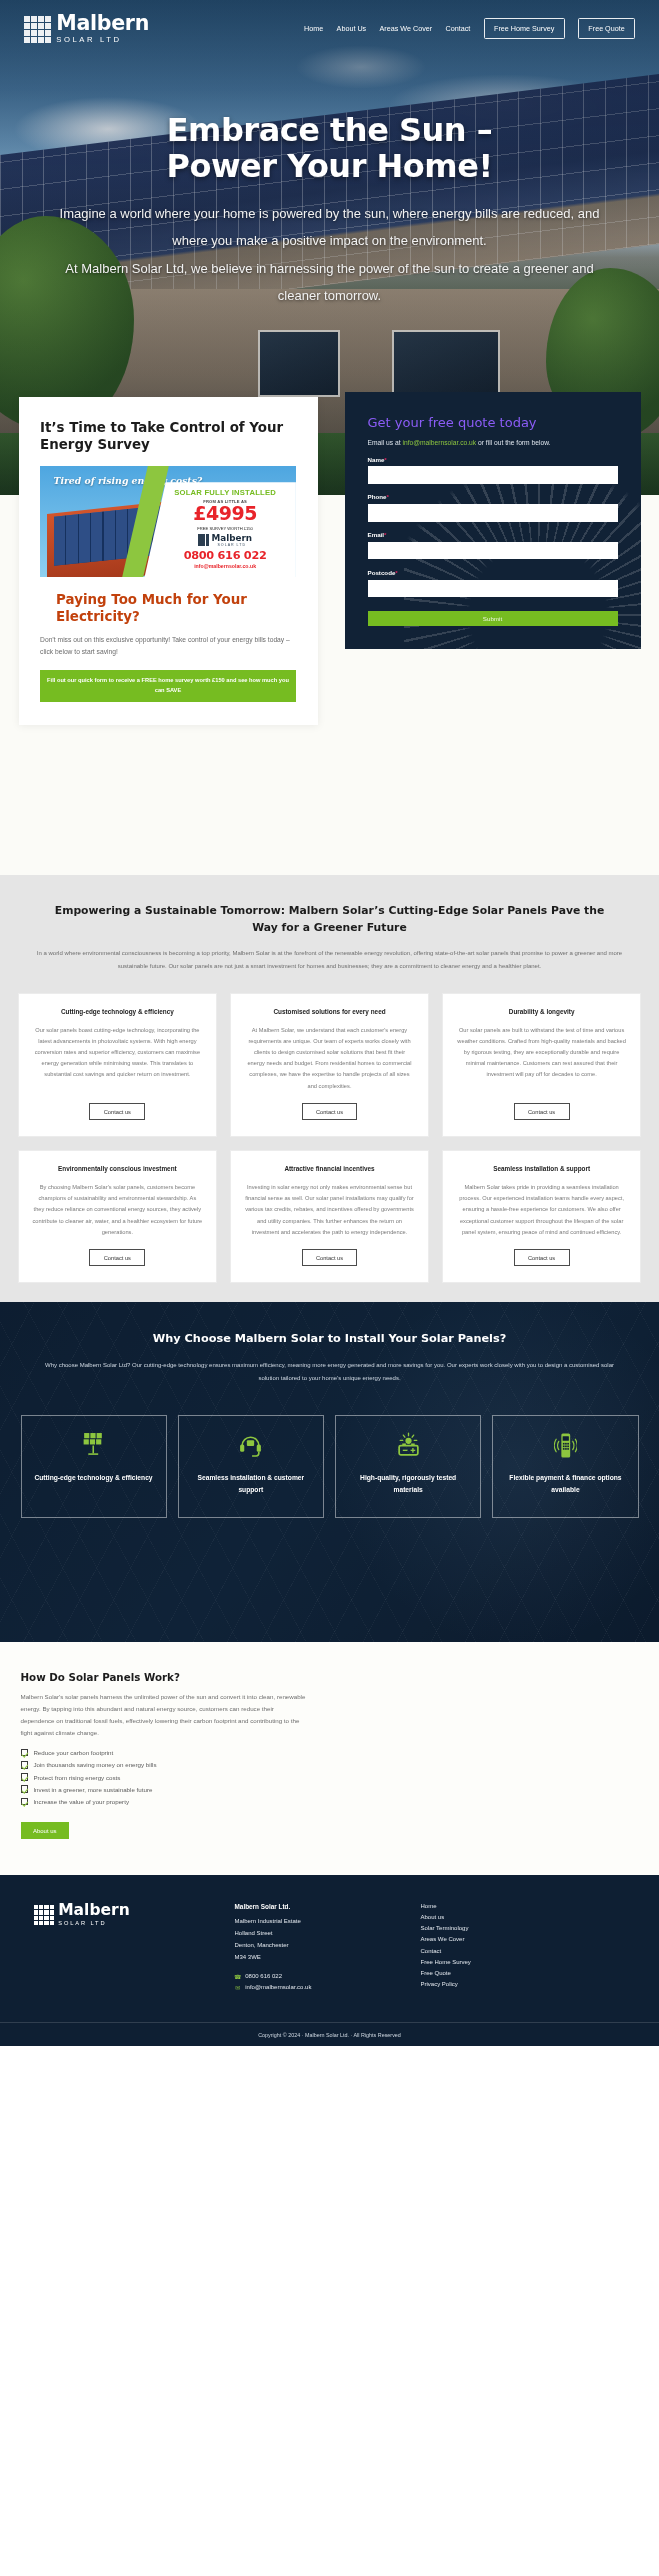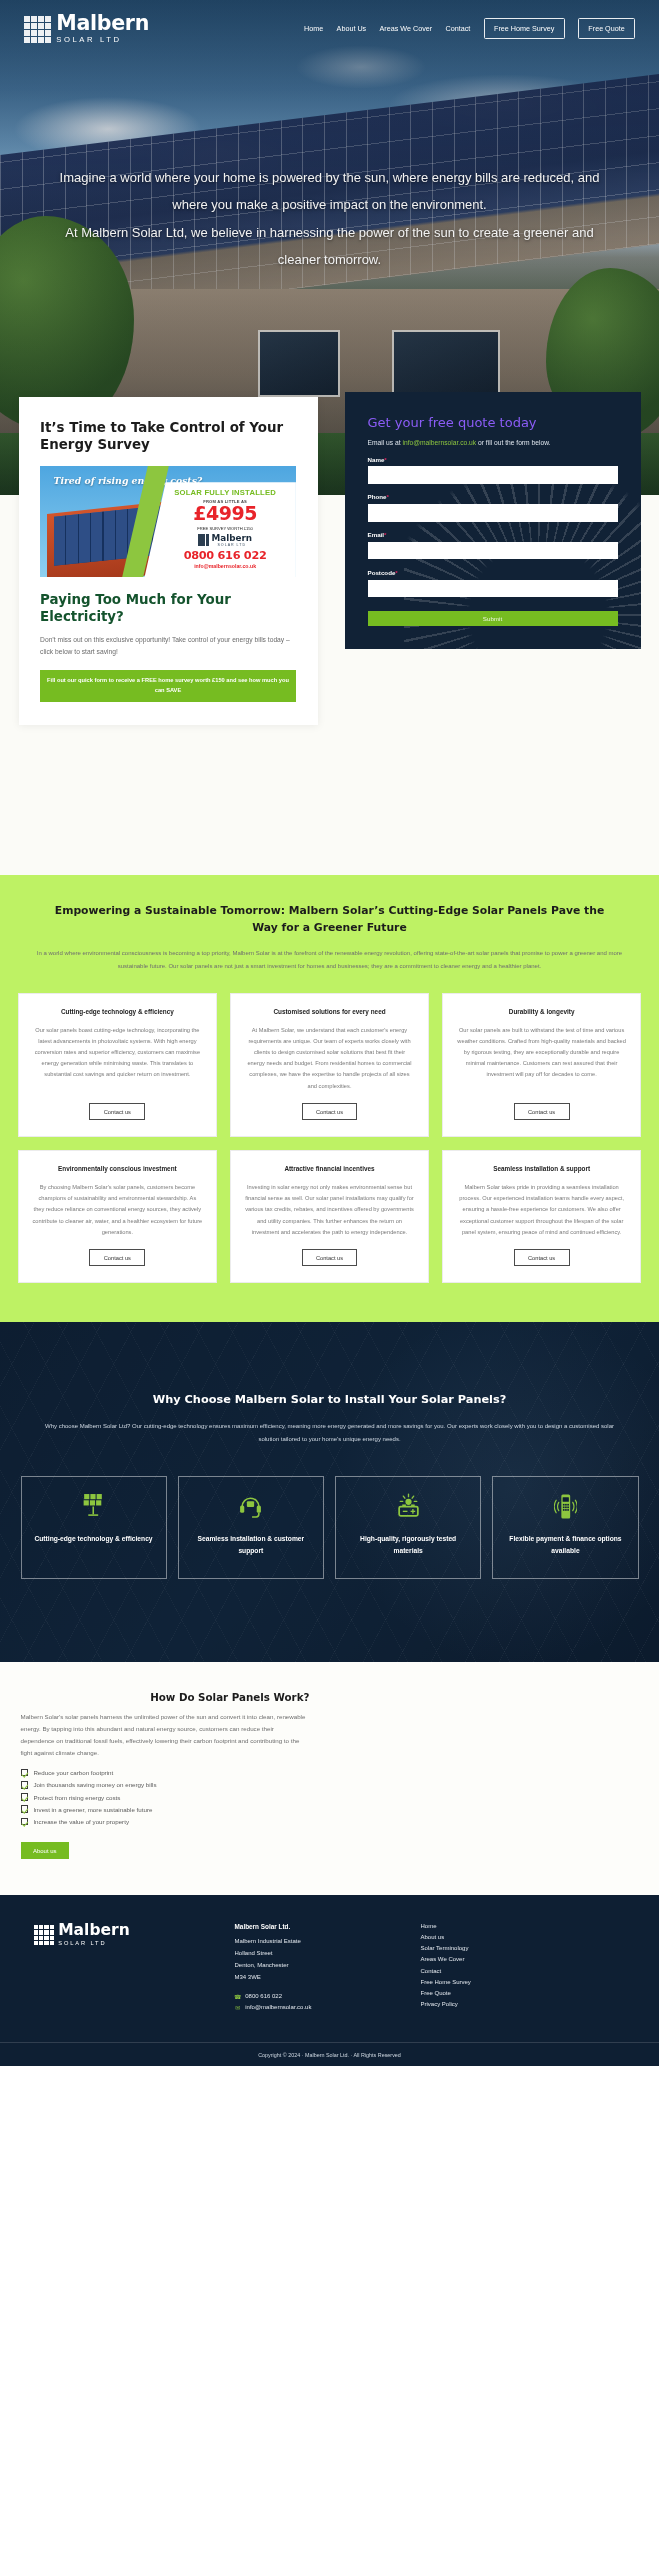--- a/index.html
+++ b/index.html
@@ -83,57 +83,57 @@
   .pr3{color:#e8242a;font-weight:700;font-size:19px;line-height:1;letter-spacing:-0.5px;font-family:"DejaVu Sans",sans-serif;}
   .pr4{color:#1c1c1c;font-weight:700;font-size:5.7px;margin-top:1.5px;}
   .pr4 span{font-weight:400;font-size:4.1px;}
   .pr-logo{display:flex;align-items:center;justify-content:center;gap:2.1px;margin-top:3.1px;}
   .pr-logo .g{width:11.3px;height:11.3px;display:grid;grid-template-columns:repeat(3,1fr);grid-template-rows:repeat(3,1fr);gap:0.5px;}
   .pr-logo .g i{background:#2c3e50;}
   .pr-logo .n{font-size:8.8px;font-weight:700;color:#1b2c3d;line-height:1;font-family:"DejaVu Sans",sans-serif;}
   .pr-logo .s{font-size:3.6px;letter-spacing:1px;color:#33475b;}
   .pr5{color:#e8242a;font-weight:700;font-size:11.3px;margin-top:2.6px;letter-spacing:-0.3px;font-family:"DejaVu Sans",sans-serif;}
   .pr6{color:#e8242a;font-weight:700;font-size:5.2px;margin-top:0.5px;}
-  .control-h2{margin-top:13.4px;font-size:13.4px;line-height:1.3;font-weight:700;color:#14532d;font-family:"DejaVu Sans",sans-serif;}
+  .control-h2{margin-top:13.4px;font-size:13.4px;line-height:1.3;font-weight:700;color:#c2410c;font-family:"DejaVu Sans",sans-serif;margin-left:16px;}
   .control-p{margin-top:8.2px;font-size:6.7px;line-height:1.75;color:#6b6b6b;}
   .cta-green{margin-top:12.4px;width:100%;background:#76bc21;color:#fff;border:0;padding:6.7px 5.2px;font-size:5.7px;font-weight:700;line-height:1.7;text-align:center;cursor:pointer;font-family:"Liberation Sans",sans-serif;}
 
   
-  .empower{width:659px;background:#bef264;padding:28px 0 39px;}
+  .empower{width:659px;background:#e5e5e5;padding:28px 0 19px;}
   .emp-h{max-width:572px;margin:0 auto;text-align:center;font-size:10.8px;line-height:1.5;font-weight:700;color:#1c1c1c;font-family:"DejaVu Sans",sans-serif;}
   .emp-p{max-width:592px;margin:11.3px auto 0;text-align:center;font-size:6px;line-height:2.1;color:#6e6e6e;}
   .cards{width:623px;margin:20.6px auto 0;display:grid;grid-template-columns:repeat(3,1fr);gap:13.4px;}
   .card{background:#fff;border:0.5px solid #ececec;padding:13.4px 13.4px 15.5px;display:flex;flex-direction:column;align-items:center;text-align:center;}
   .card h3{font-size:6.4px;font-weight:700;color:#1c1c1c;line-height:1.5;margin-bottom:8.2px;}
   .card p{font-size:5.7px;line-height:1.95;color:#7a7a7a;flex:1;}
   .card .contact{margin-top:11.3px;border:0.5px solid #4b4b4b;background:#fff;color:#333;font-size:5.7px;padding:4.6px 13.4px;cursor:pointer;font-family:"Liberation Sans",sans-serif;}
 
   
-  .why{position:relative;width:659px;min-height:340px;background:#0e1f33;overflow:hidden;padding:71px 0 57px;}
+  .why{position:relative;width:659px;min-height:340px;background:#0e1f33;overflow:hidden;padding:30px 0 57px;}
   .why-bg{position:absolute;inset:0;opacity:.5;
      background:
        repeating-linear-gradient(118deg, rgba(255,255,255,.10) 0 0.5px, rgba(255,255,255,0) 0.5px 30px),
        repeating-linear-gradient(62deg, rgba(255,255,255,.09) 0 0.5px, rgba(255,255,255,0) 0.5px 30px),
        linear-gradient(135deg,#0d1d30 0%,#11263c 50%,#0b1828 100%);}
   .why-glow{position:absolute;right:-52px;top:-31px;width:392px;height:392px;border-radius:50%;
      background:radial-gradient(circle,rgba(120,160,200,.10),rgba(0,0,0,0) 65%);}
   .why-inner{position:relative;z-index:2;}
   .why-h{text-align:center;color:#fff;font-size:11.3px;font-weight:700;font-family:"DejaVu Sans",sans-serif;}
   .why-p{max-width:582px;margin:14.4px auto 0;text-align:center;color:#cfd8e2;font-size:6px;line-height:2.2;}
   .why-cards{width:618px;margin:29px auto 0;display:grid;grid-template-columns:repeat(4,1fr);gap:11.3px;}
   .why-card{border:0.5px solid rgba(255,255,255,.45);padding:15.5px 9.3px 17.5px;text-align:center;min-height:103px;
      display:flex;flex-direction:column;align-items:center;justify-content:flex-start;}
   .why-icon{height:28px;display:flex;align-items:center;justify-content:center;margin-bottom:13.4px;}
   .why-card .lbl{color:#fff;font-size:6.7px;font-weight:700;line-height:1.75;}
 
   
   .how{position:relative;width:659px;background:#fdfdfa;padding:29px 0 36px;}
   .how-wrap{width:618px;margin:0 auto;display:flex;gap:20.6px;}
   .how-left{width:289px;}
-  .how-h{font-size:10.3px;font-weight:700;color:#1c1c1c;font-family:"DejaVu Sans",sans-serif;text-align:right;}
+  .how-h{font-size:10.3px;font-weight:700;color:#1c1c1c;font-family:"DejaVu Sans",sans-serif;}
   .how-p{margin-top:8.2px;font-size:6.2px;line-height:1.95;color:#6e6e6e;}
   .how-list{margin-top:9.3px;list-style:none;}
   .how-list li{display:flex;align-items:center;gap:5.2px;margin-bottom:4.6px;font-size:6.2px;color:#5b5b5b;}
   .chk{width:7.7px;height:7.7px;border:0.8px solid #3a3a3a;position:relative;flex:0 0 7.7px;}
   .chk:after{content:"";position:absolute;left:1.5px;top:1px;width:2.6px;height:4.6px;border:solid #8dc63f;border-width:0 1px 1px 0;transform:rotate(42deg);}
   .about-btn{margin-top:12.4px;background:#76bc21;color:#fff;border:0;padding:5.2px 12.4px;font-size:6px;cursor:pointer;font-family:"Liberation Sans",sans-serif;}
   .how-right{flex:1;}
 
   
   .footer{width:659px;background:#0e1f33;color:#fff;padding:28px 0 0;}
@@ -200,20 +200,24 @@
         <a href="#">Home</a>
         <a href="#">About Us</a>
         <a href="#">Areas We Cover</a>
         <a href="#">Contact</a>
         <a href="#" class="btn-outline">Free Home Survey</a>
         <a href="#" class="btn-outline">Free Quote</a>
       </nav>
     </div>
 
     <div class="hero-content">
+      <h1 class="hero-h1">
+        <span>Embrace the Sun –</span><br>
+        <span>Power Your Home!</span>
+      </h1>
       <p class="hero-p">
         <span>Imagine a world where your home is powered by the sun, where energy bills are reduced, and where you make a positive impact on the environment.</span><br>
         <span>At Malbern Solar Ltd, we believe in harnessing the power of the sun to create a greener and cleaner tomorrow.</span>
       </p>
     </div>
   </section>
 
   <section class="band">
 
     <div class="quote-card">

